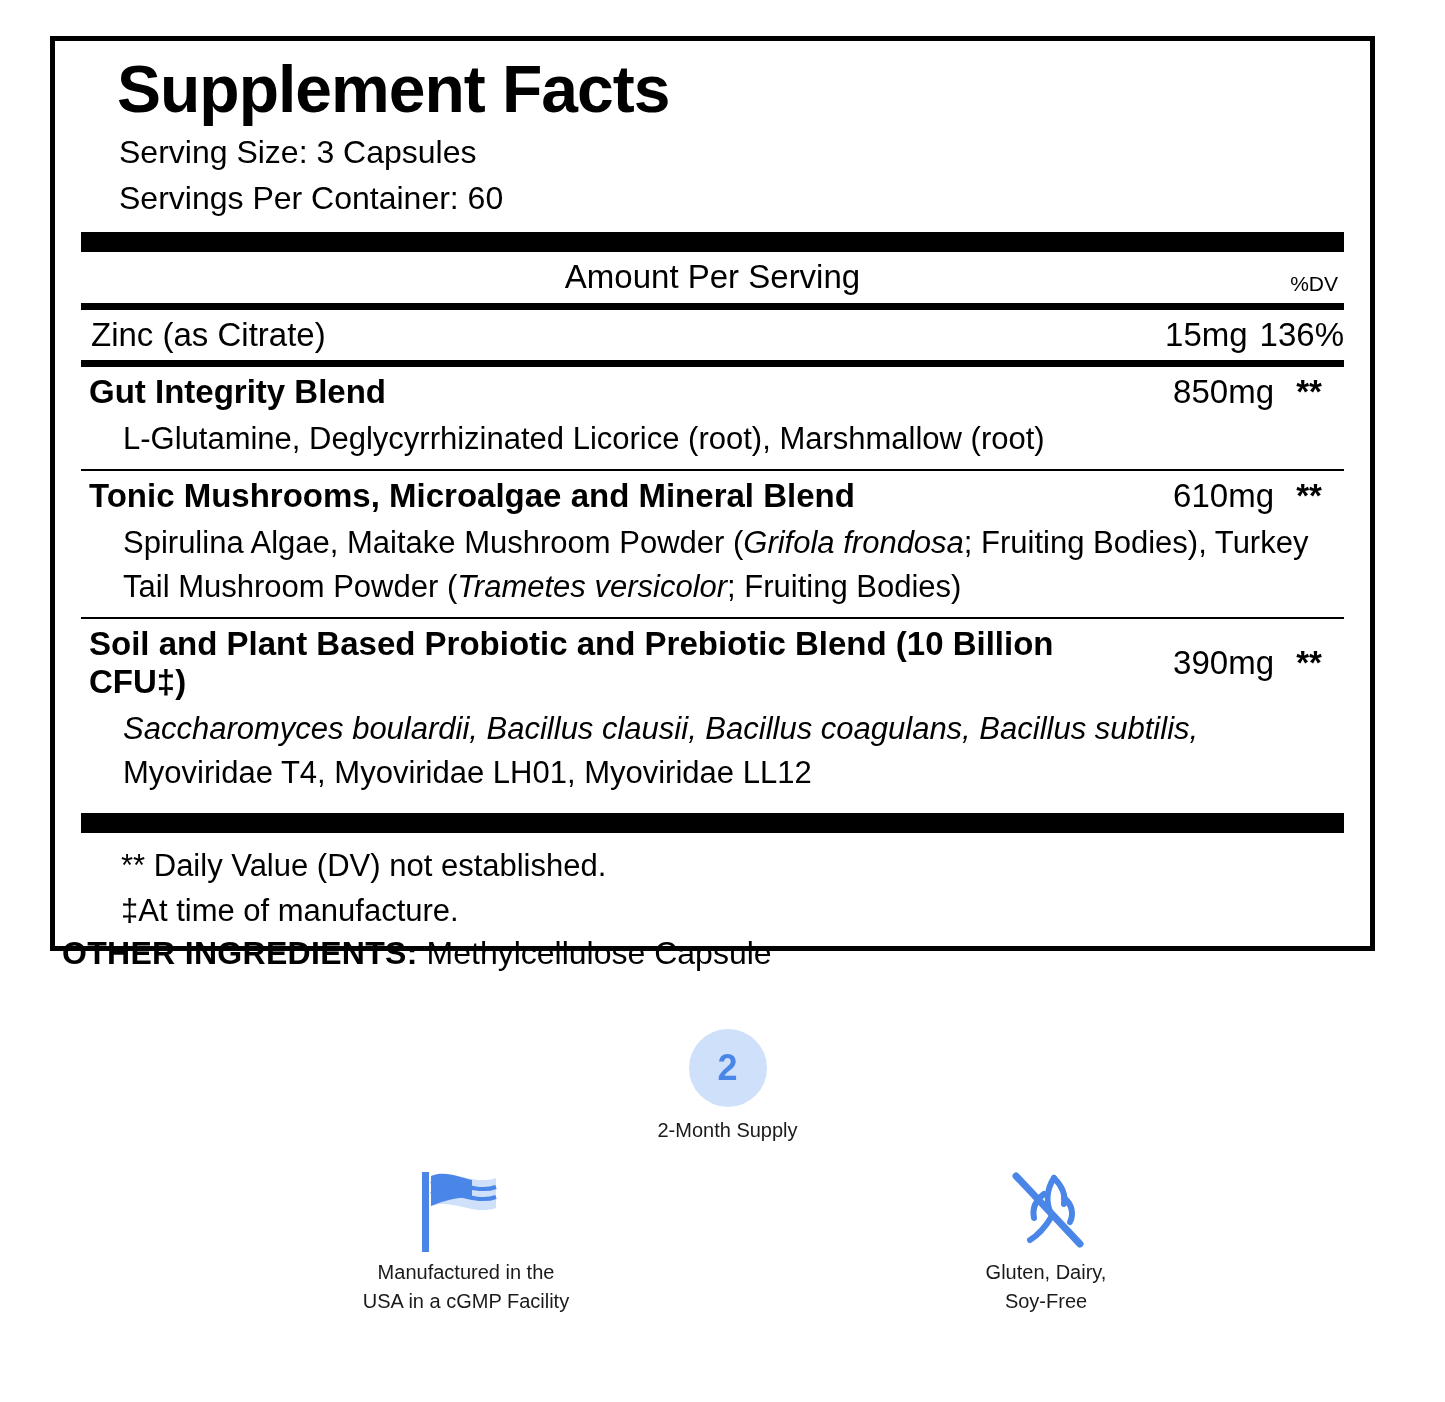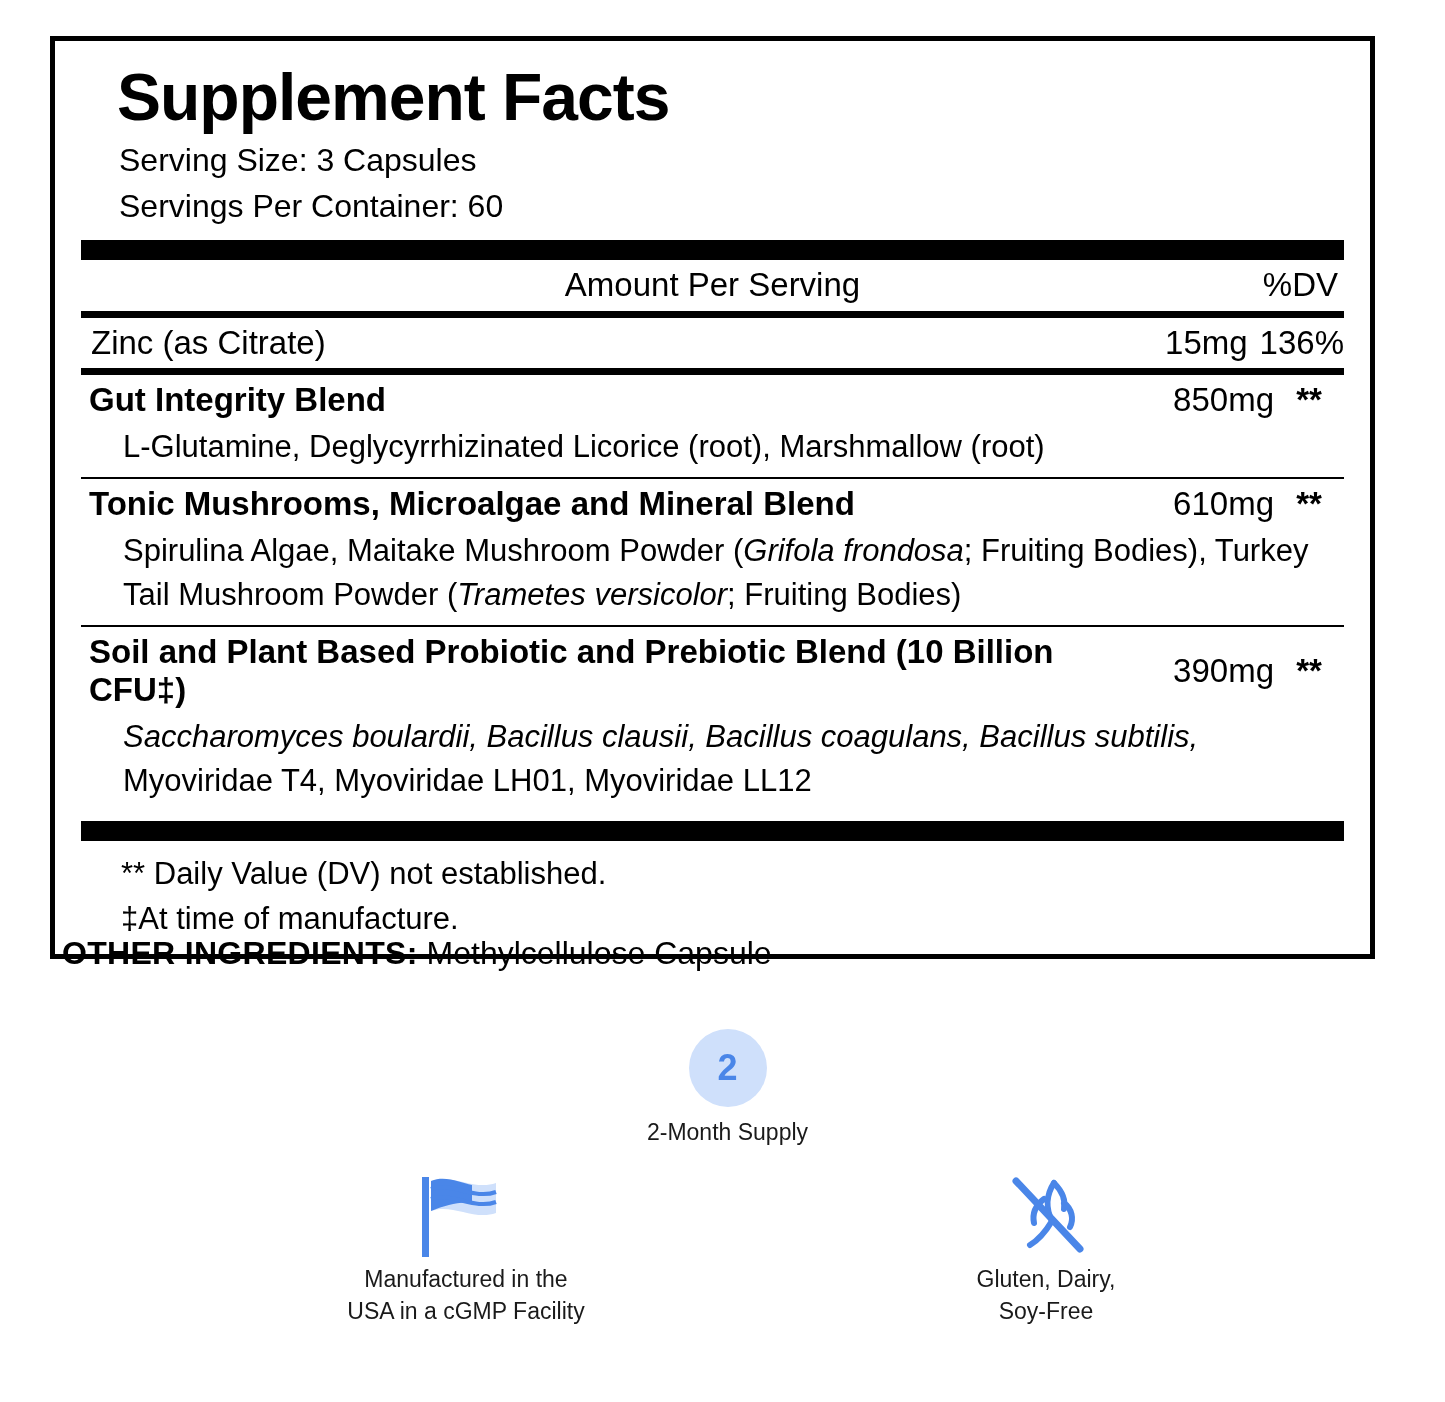--- a/index.html
+++ b/index.html
@@ -26,21 +26,21 @@
     border: 5px solid #000;
     background: #ffffff;
     padding: 8px 26px 14px 26px;
   }
 
   .sf-title {
     font-size: 66px;
     font-weight: 700;
     letter-spacing: -1px;
     line-height: 1.12;
-    margin: 12px 0 2px 36px;
+    margin: 4px 0 2px 36px;
   }
 
   .serving-line {
     font-size: 32px;
     line-height: 1.45;
     margin-left: 38px;
   }
 
   .rule-thick {
     height: 20px;
@@ -65,21 +65,21 @@
     position: relative;
     padding: 6px 0 7px 0;
   }
   .aps-label {
     font-size: 33px;
   }
   .aps-dv {
     position: absolute;
     right: 6px;
     bottom: 7px;
-    font-size: 33px;
+    font-size: 21px;
   }
 
   .row {
     display: flex;
     align-items: center;
     padding: 6px 0 6px 0;
   }
   .row .name {
     flex: 1 1 auto;
     font-size: 33px;
@@ -156,21 +156,21 @@
     width: 280px;
     text-align: center;
   }
   .badge .icon-wrap {
     height: 96px;
     display: flex;
     align-items: center;
     justify-content: center;
   }
   .badge .caption {
-    font-size: 23px;
+    font-size: 20px;
     line-height: 1.42;
     color: #1a1a1a;
     white-space: pre-line;
   }
 
   .circle-badge {
     width: 78px;
     height: 78px;
     border-radius: 50%;
     background: #cfe0fb;

